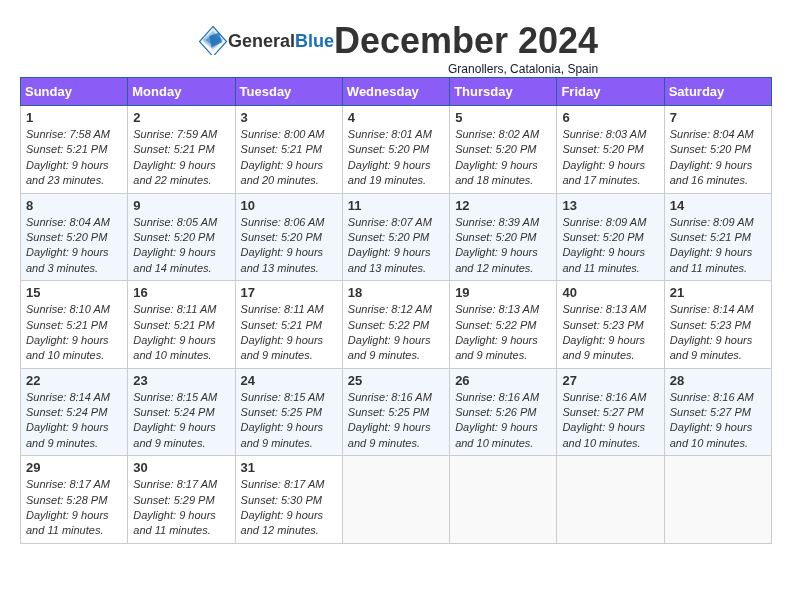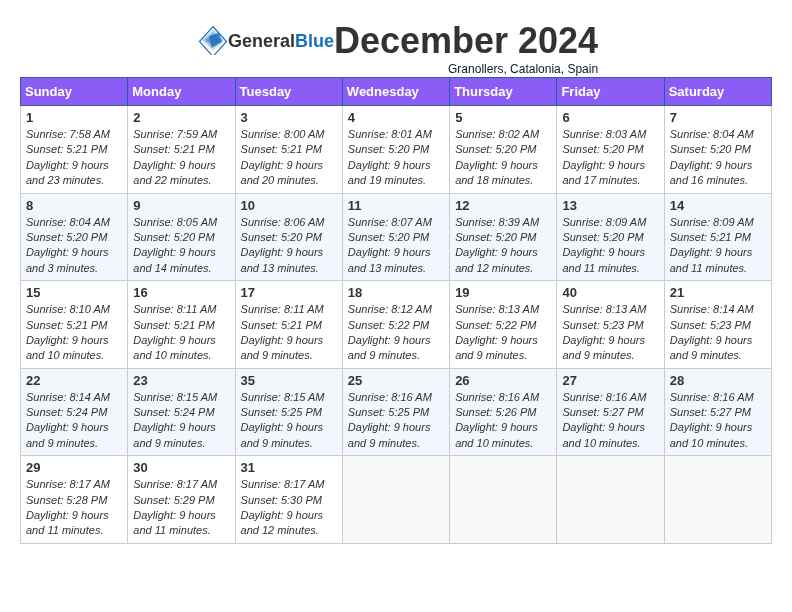--- a/index.html
+++ b/index.html
@@ -311,21 +311,21 @@
       </td>
         <td>
         <span class="day-number">23</span>
         <div class="day-info">
           <span>Sunrise: 8:15 AM</span><br>
           <span>Sunset: 5:24 PM</span><br>
           <span>Daylight: 9 hours and 9 minutes.</span>
         </div>
       </td>
         <td>
-        <span class="day-number">35</span>
+        <span class="day-number">24</span>
         <div class="day-info">
           <span>Sunrise: 8:15 AM</span><br>
           <span>Sunset: 5:25 PM</span><br>
           <span>Daylight: 9 hours and 9 minutes.</span>
         </div>
       </td>
         <td>
         <span class="day-number">25</span>
         <div class="day-info">
           <span>Sunrise: 8:16 AM</span><br>

